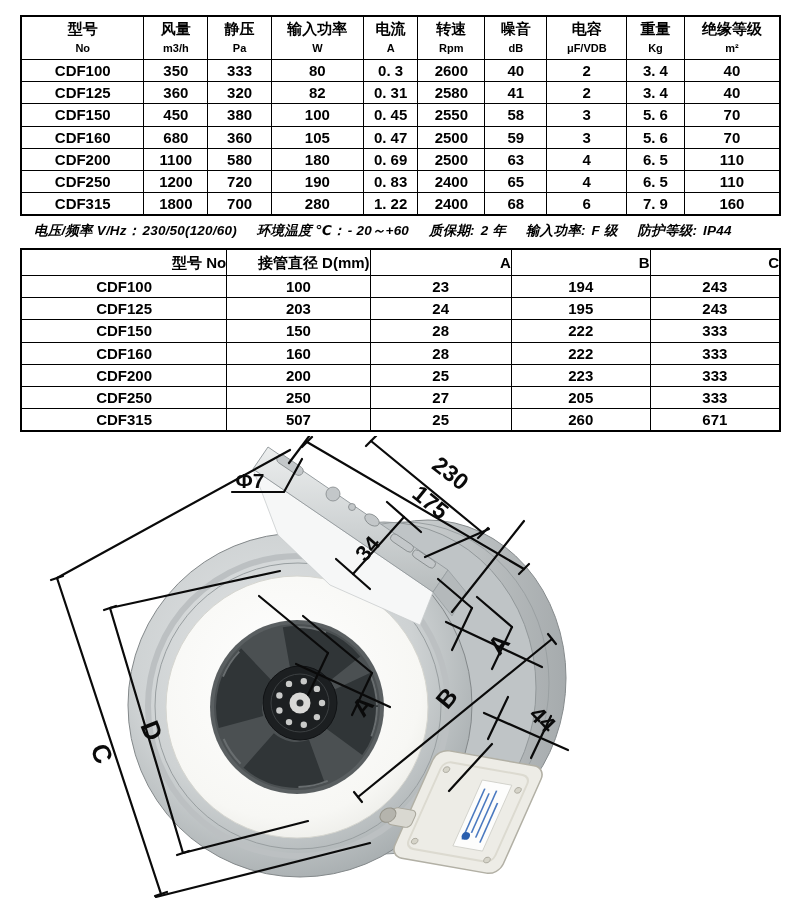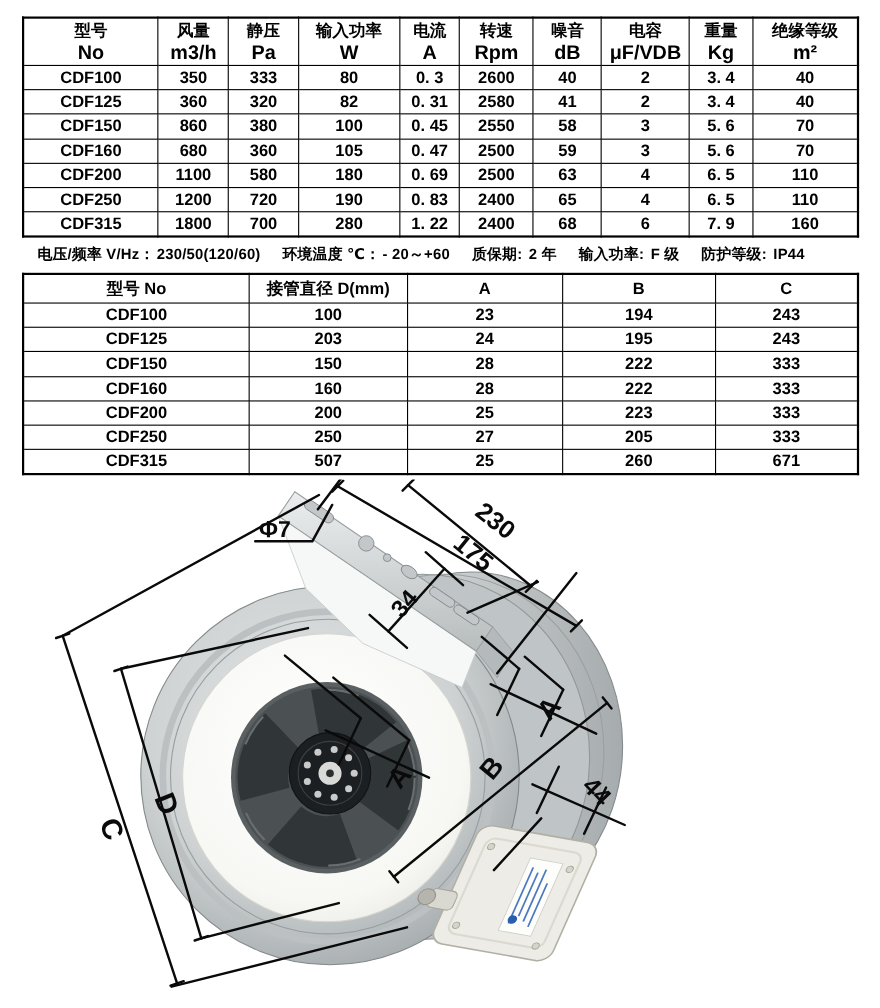--- a/index.html
+++ b/index.html
@@ -6,27 +6,27 @@
   .page{position:relative;width:800px;height:916px;background:#ffffff;overflow:hidden;
         font-family:"Liberation Sans","DejaVu Sans",sans-serif;color:#000;}
   table.spec{border-collapse:collapse;table-layout:fixed;position:absolute;left:20px;width:761px;
         border:2.2px solid #000;}
   #spec-table{top:15px;}
   #dim-table{top:248px;}
   .spec th,.spec td{border:1.4px solid #000;text-align:center;vertical-align:middle;
         padding:0;font-weight:700;color:#000;overflow:hidden;white-space:nowrap;}
   #spec-table th{height:42px;}
   #spec-table td{height:21.2px;font-size:15px;}
-  #dim-table th{height:25px;font-size:15px;}
+  #dim-table th{height:25px;font-size:15px;text-align:right;}
   #dim-table td{height:21.2px;font-size:15px;}
   .h1{display:block;font-size:15px;line-height:20px;font-weight:700;}
-  .h2{display:block;font-size:18px;line-height:18px;font-weight:700;}
+  .h2{display:block;font-size:11px;line-height:18px;font-weight:700;}
   .note{position:absolute;left:34px;top:222px;width:760px;font-size:13.5px;font-weight:700;
         letter-spacing:.2px;white-space:nowrap;}
-  .note .seg{margin-right:16px;}
+  .note .seg{margin-right:16px;font-style:italic;}
   .note .lbl{margin-right:2px;}
   .diagram{position:absolute;left:0;top:436px;width:800px;height:480px;}
   .dim-text{font-family:"Liberation Sans","DejaVu Sans",sans-serif;font-weight:700;fill:#0a0a0a;}
 </style>
 </head>
 <body>
 
 <div class="page">
 
   <table class="spec" id="spec-table">
@@ -106,21 +106,21 @@
           <td>82</td>
           <td>0. 31</td>
           <td>2580</td>
           <td>41</td>
           <td>2</td>
           <td>3. 4</td>
           <td>40</td>
         </tr>
         <tr>
           <td>CDF150</td>
-          <td>860</td>
+          <td>450</td>
           <td>380</td>
           <td>100</td>
           <td>0. 45</td>
           <td>2550</td>
           <td>58</td>
           <td>3</td>
           <td>5. 6</td>
           <td>70</td>
         </tr>
         <tr>

